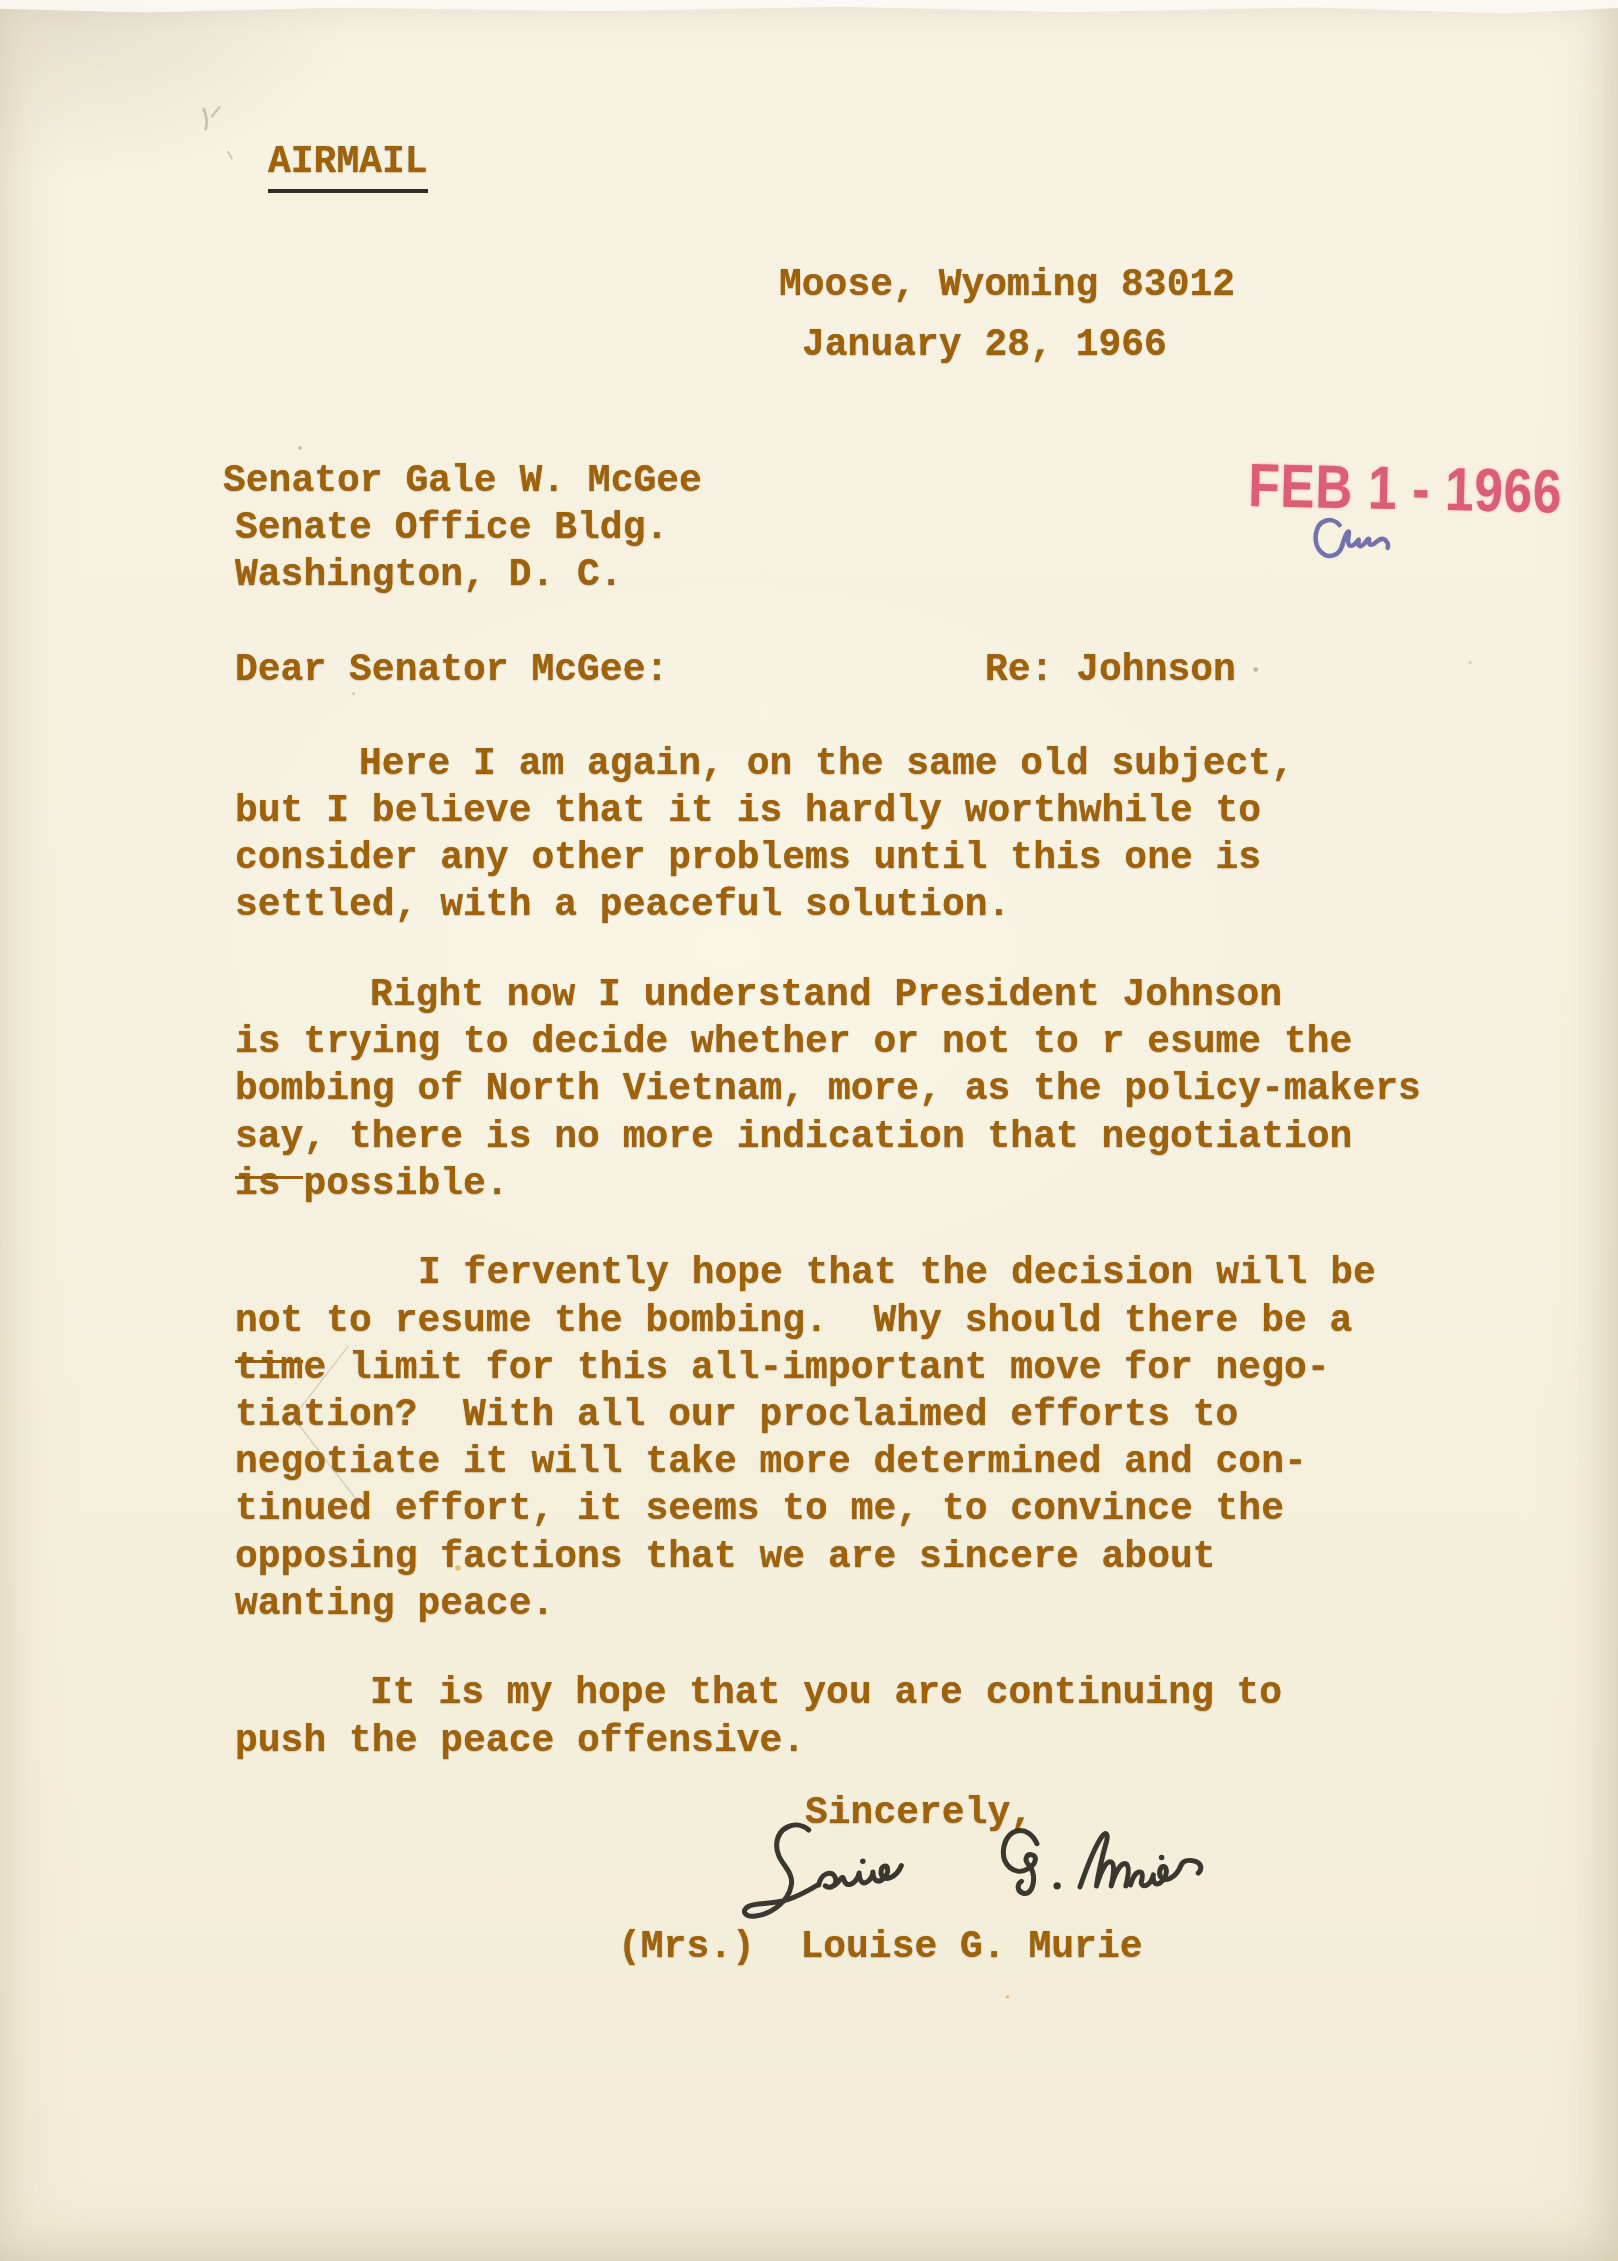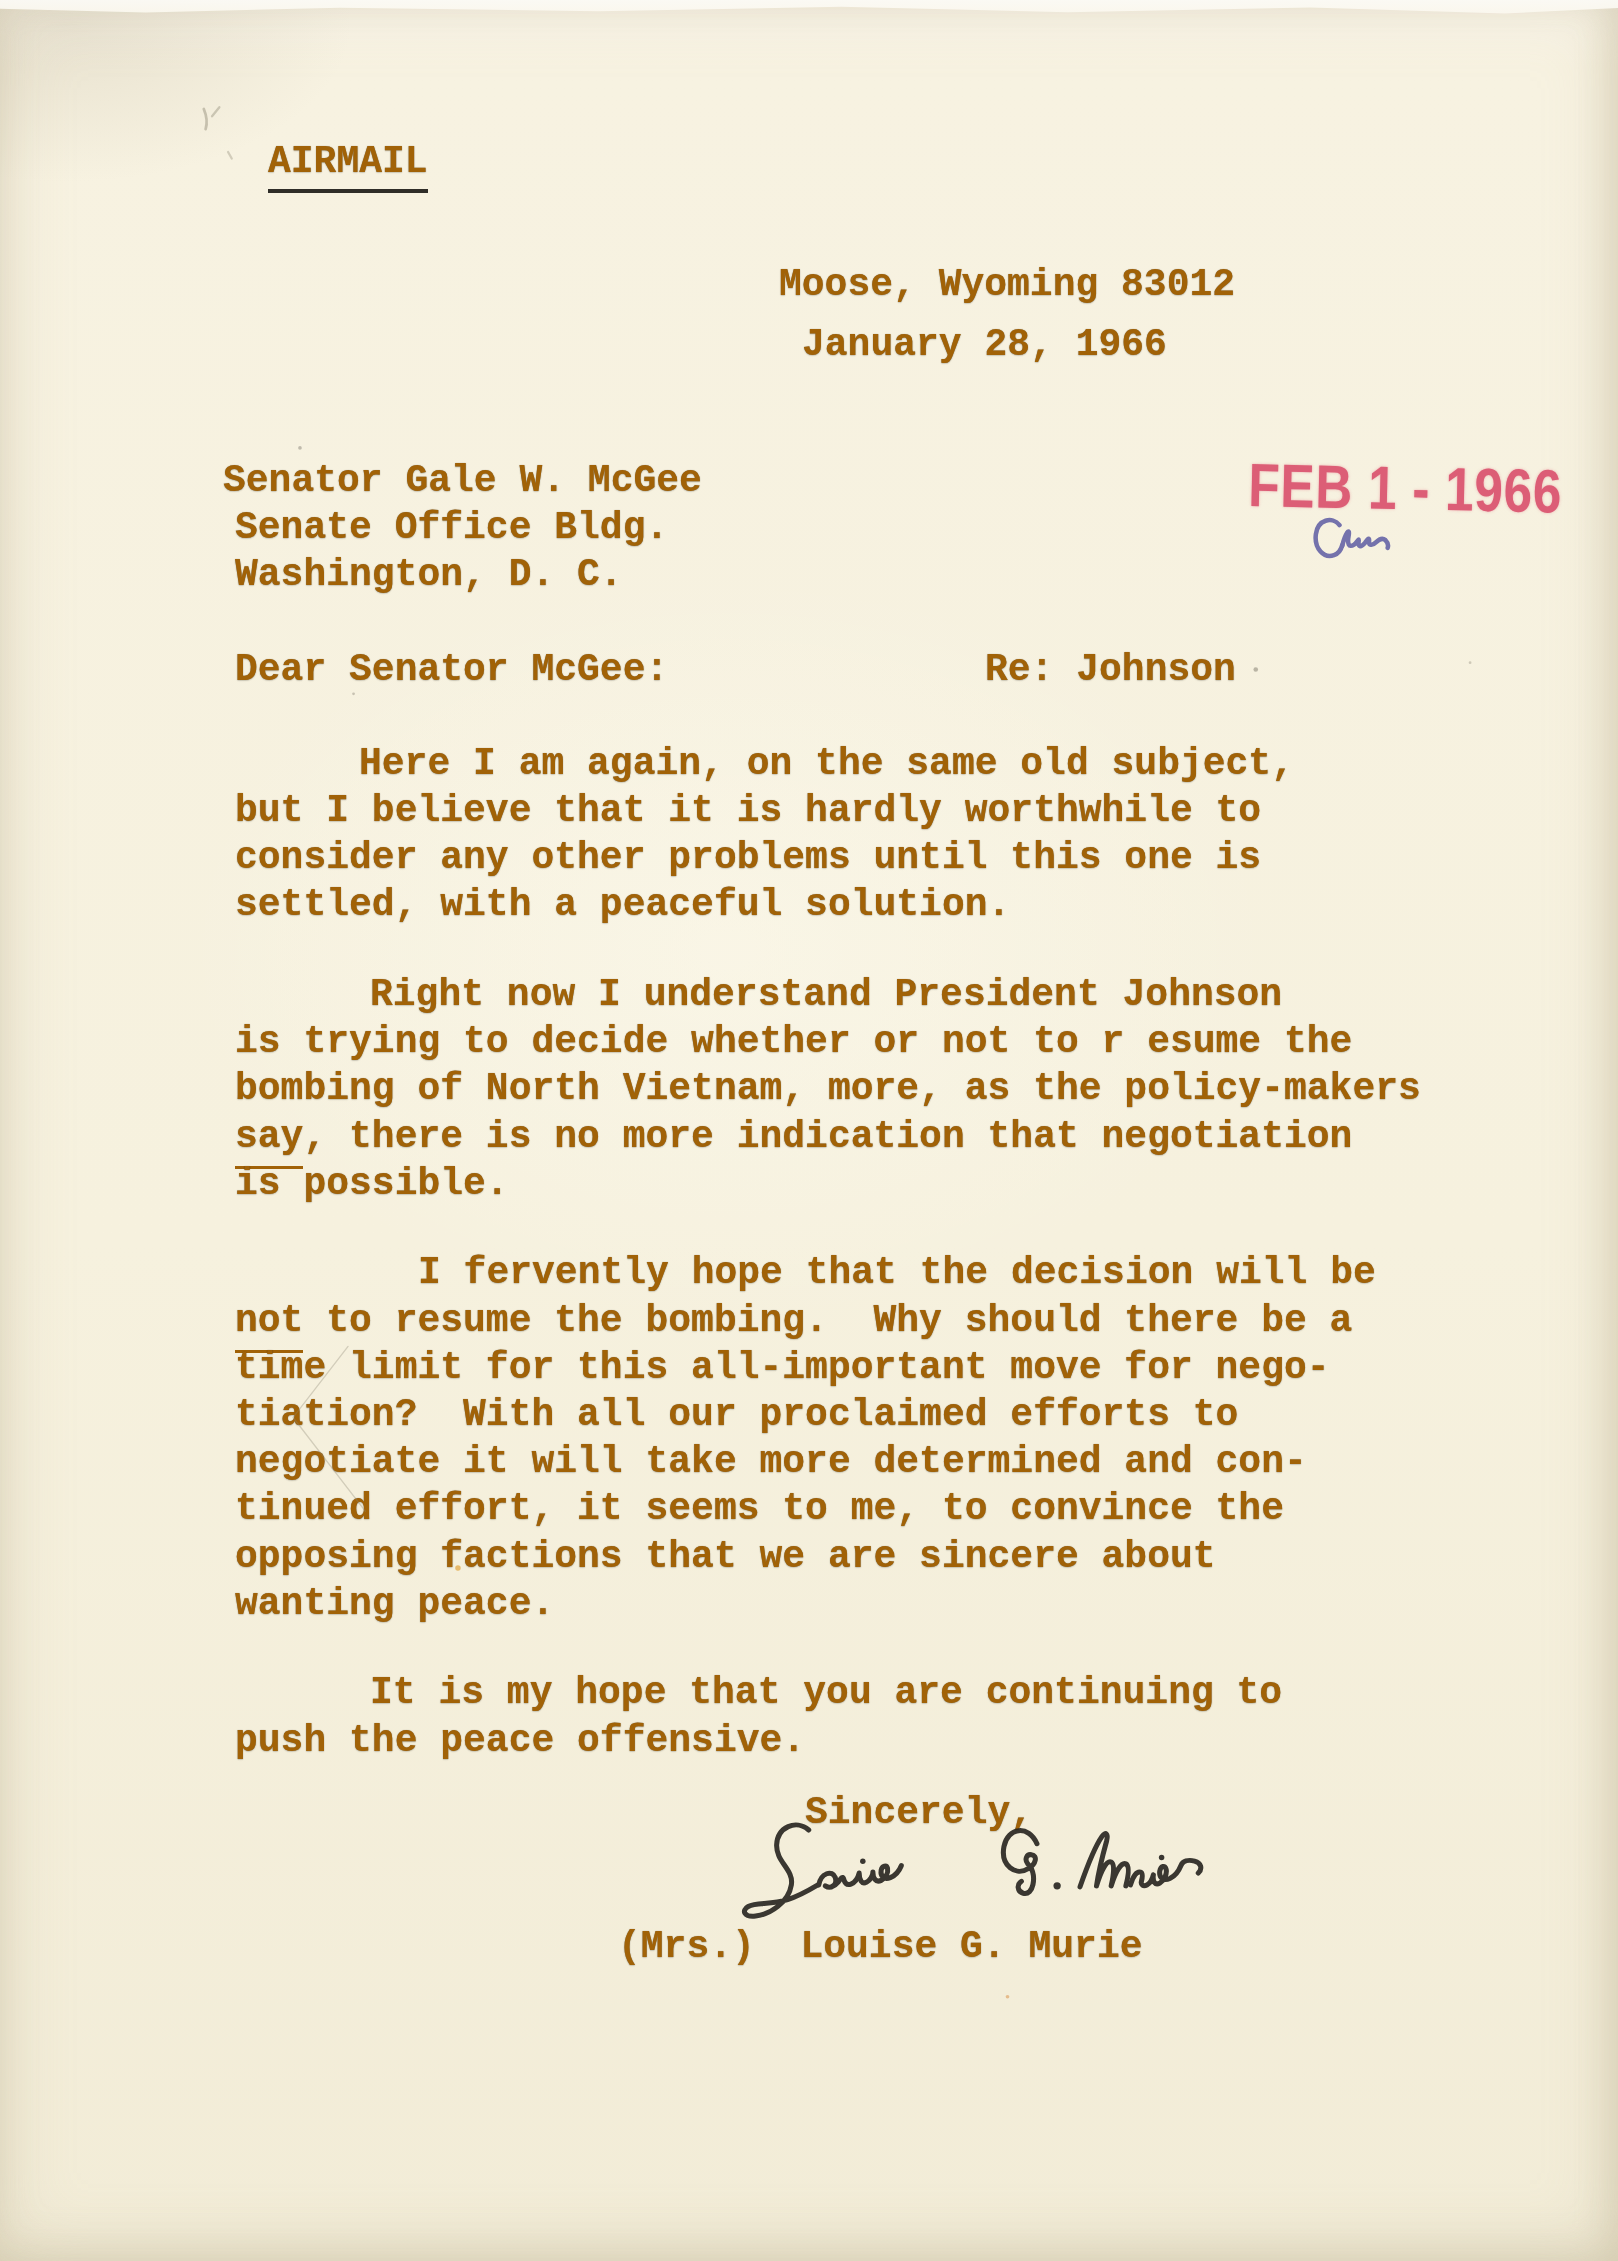--- a/index.html
+++ b/index.html
@@ -14,21 +14,21 @@
   }
   .paper-shade{position:absolute;inset:0;pointer-events:none;
     box-shadow:inset 0 0 73px rgba(188,176,146,.30), inset -12px 0 32px rgba(188,176,146,.22), inset 0 -13.7px 41px rgba(188,176,146,.18);}
   .top-strip{position:absolute;left:0;top:0;width:100%;height:15.6px;background:linear-gradient(#fdfcf8,#fbf8ee);
     clip-path:polygon(0 0,100% 0,100% 52%,93% 86%,81% 48%,66% 78%,52% 44%,37% 72%,21% 50%,9% 80%,0 56%);opacity:.9;}
   .tl{
     position:absolute;font-weight:700;font-size:38px;line-height:47px;
     color:#a16207;white-space:pre;
     text-shadow:0 0 0.9px rgba(45,42,36,.55),0 0.5px 1.4px rgba(45,42,36,.18);
   }
-  .u{border-bottom:3.7px solid currentColor;padding-bottom:8px;}
+  .u{border-bottom:3.7px solid currentColor;padding-bottom:18px;}
   .u-air{border-bottom:4.6px solid #2f2d28;padding-bottom:5.5px;}
   .stamp{
     position:absolute;left:1249px;top:455px;
     font-family:"Liberation Sans","DejaVu Sans",sans-serif;font-weight:700;
     font-size:61px;line-height:61px;letter-spacing:0.9px;color:#da4e6b;opacity:.9;
     transform:rotate(1.2deg) scaleX(.84);transform-origin:left top;
     text-shadow:0 0 1.8px rgba(218,78,107,.45),0 0 4.6px rgba(218,78,107,.18);
     white-space:pre;
   }
   .sig-svg{position:absolute;left:740px;top:1817px;}

